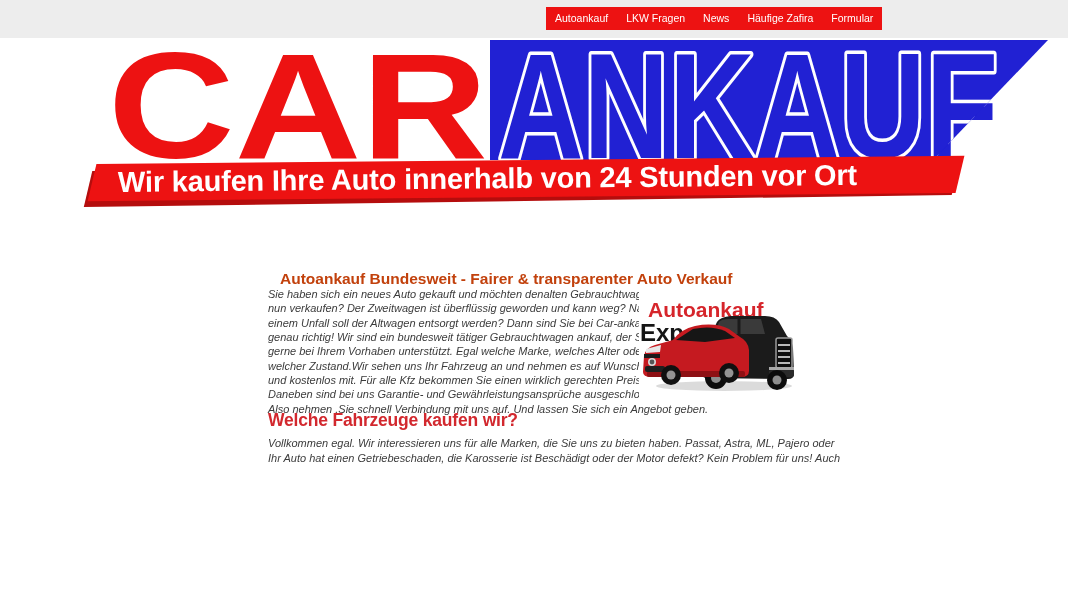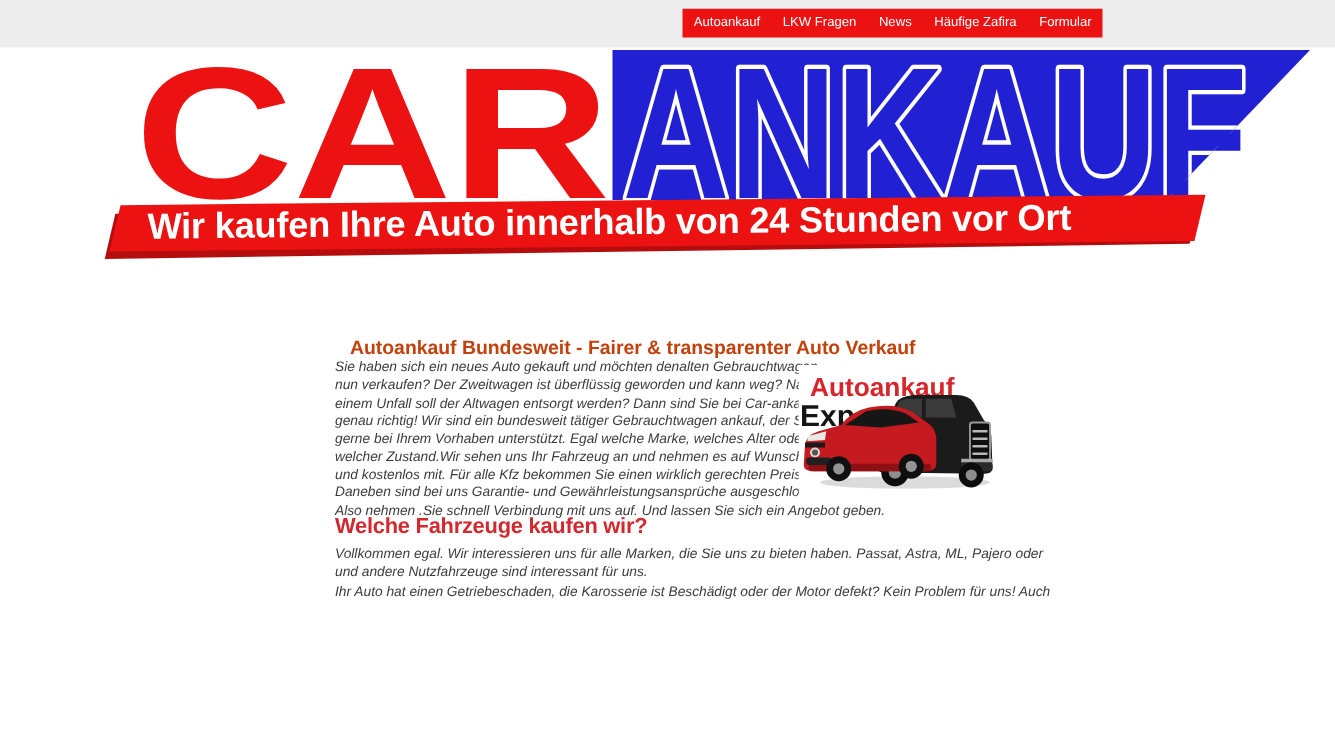--- a/index.html
+++ b/index.html
@@ -159,18 +159,17 @@
           <circle cx="90" cy="81" r="10" fill="#101010"></circle>
             <circle cx="90" cy="81" r="4.5" fill="#949494"></circle>
         </g>
       </svg>
     </div>
 
     <h3 class="h3">Welche Fahrzeuge kaufen wir?</h3>
 
     <div class="p2">
       <div class="line">Vollkommen egal. Wir interessieren uns für alle Marken, die Sie uns zu bieten haben. Passat, Astra, ML, Pajero oder</div>
-      <div class="line">und andere Nutzfahrzeuge sind interessant für uns.</div>
       <div class="line">Ihr Auto hat einen Getriebeschaden, die Karosserie ist Beschädigt oder der Motor defekt? Kein Problem für uns! Auch</div>
     </div>
   </main>
 
 </div>
 
 </body></html>

